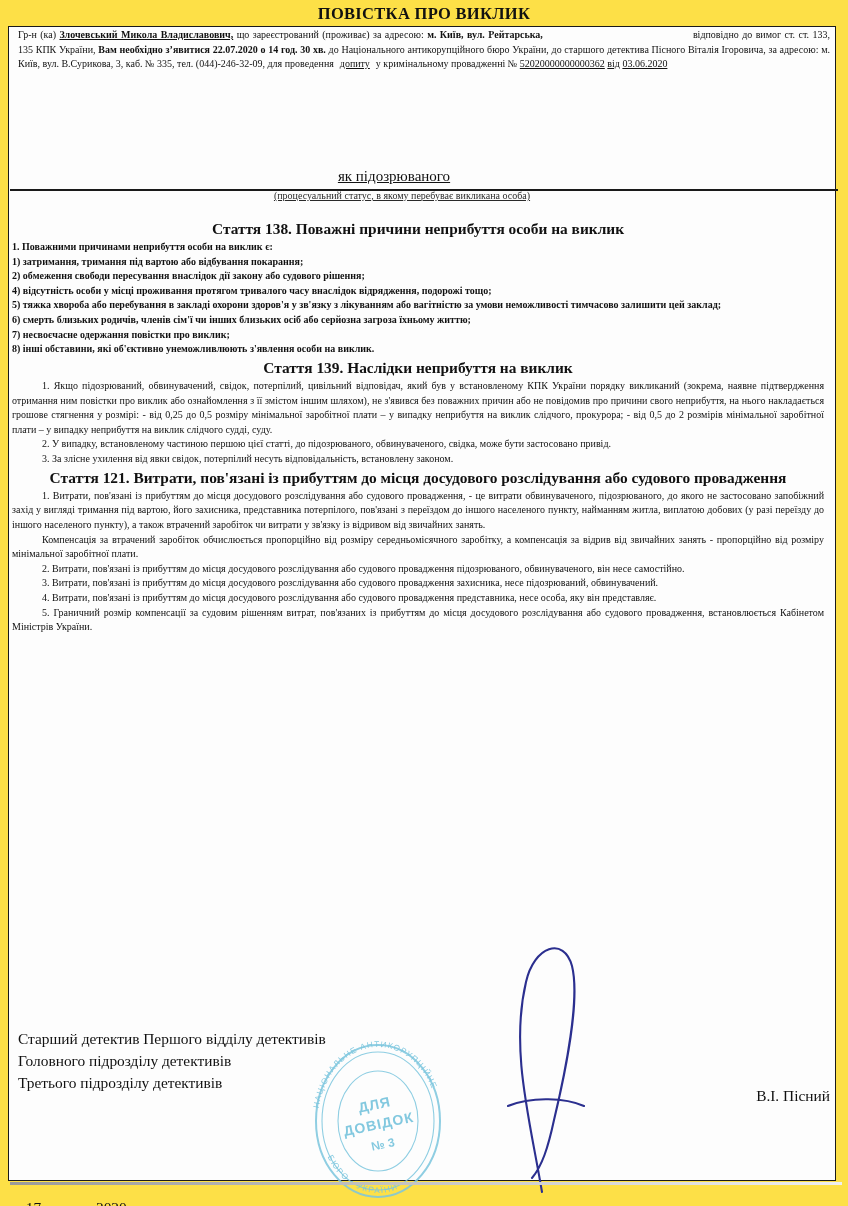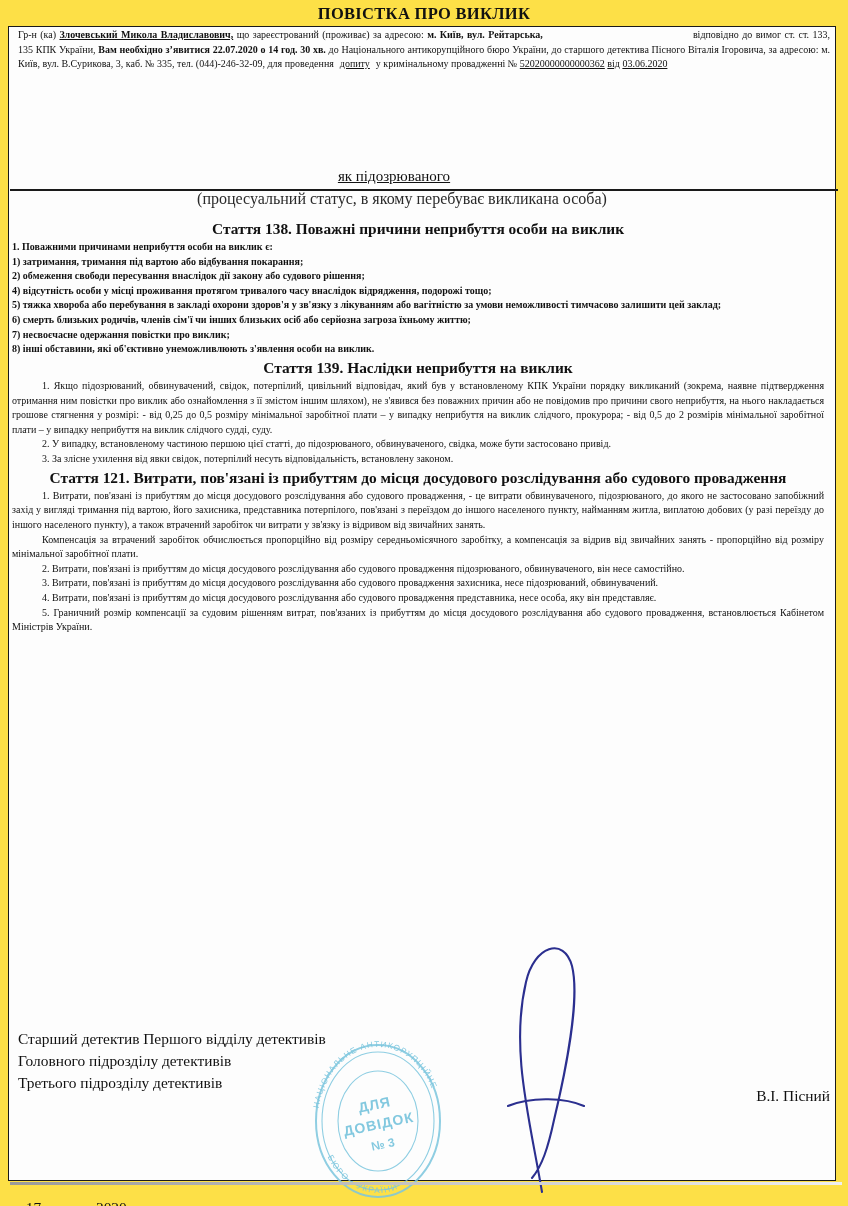--- a/index.html
+++ b/index.html
@@ -90,22 +90,23 @@
     width: 828px;
     height: 2.4px;
     background: #1a1a1a;
   }
   #status-caption {
     position: absolute;
     left: 0;
     top: 190px;
     width: 804px;
     text-align: center;
-    font-size: 16px;
+    font-size: 10px;
     color: #2a2a2a;
+    text-decoration: underline;
   }
 
   
   .art-head {
     text-align: center;
     font-weight: bold;
     font-size: 15.4px;
     line-height: 1.42;
   }
 

